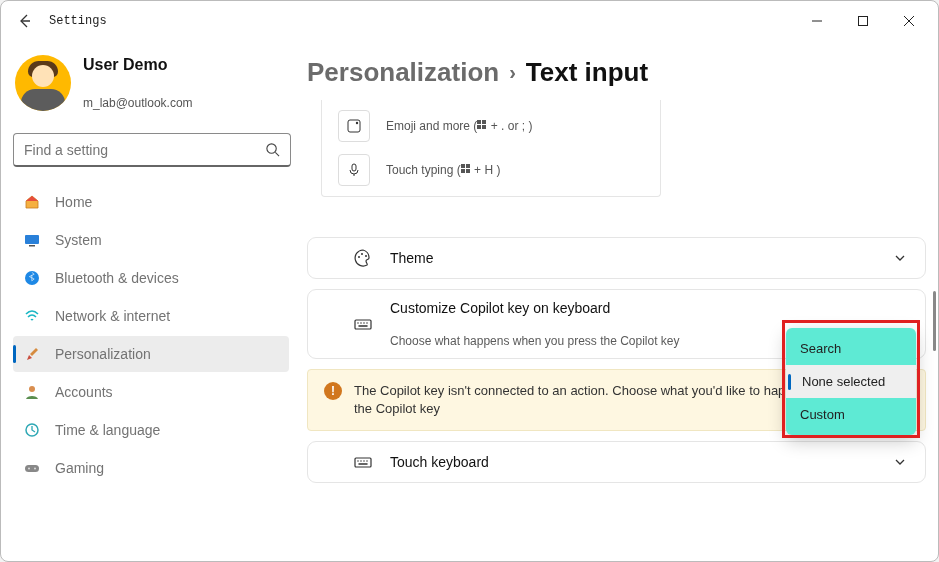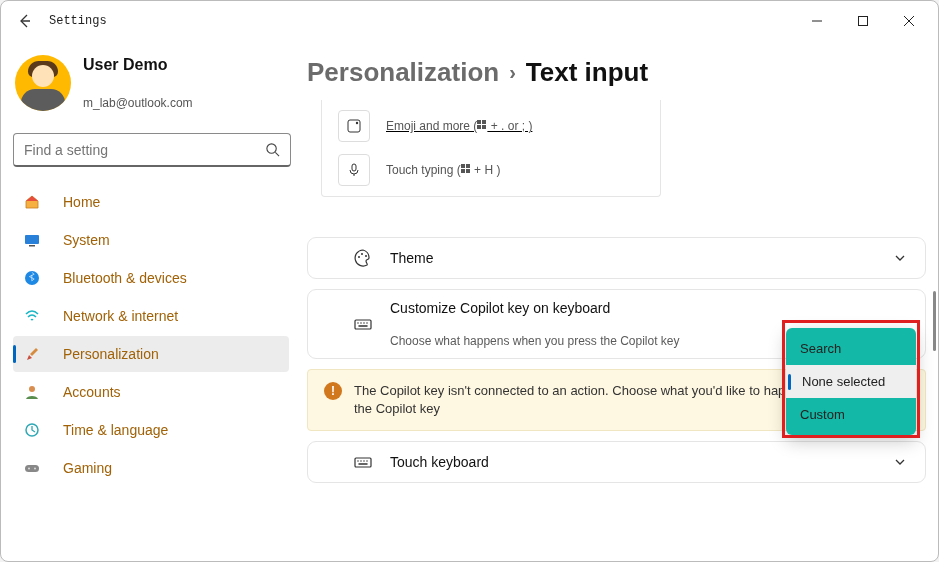--- a/index.html
+++ b/index.html
@@ -17,41 +17,41 @@
   .profile { display: flex; align-items: center; gap: 12px; padding: 8px 8px 14px 2px; }
   .avatar { width: 56px; height: 56px; border-radius: 50%; background: #ffb900; position: relative; overflow: hidden; }
   .avatar .head { position: absolute; width: 22px; height: 22px; border-radius: 50%; background: #ffe2b7; top: 10px; left: 17px; }
   .avatar .hair { position: absolute; width: 30px; height: 16px; background: #5a3a1a; top: 6px; left: 13px; border-radius: 12px 12px 6px 6px; }
   .avatar .body { position: absolute; width: 44px; height: 26px; background: #5c5c5c; bottom: -4px; left: 6px; border-radius: 14px 14px 0 0; }
   .uname { font-weight: 600; font-size: 16px; color: #111; }
   .uemail { font-size: 12px; color: #555; margin-top: 22px; }
   .searchbox { display: flex; align-items: center; border: 1px solid #8a8a8a; background: #fff; border-radius: 4px; height: 34px; padding: 0 10px; margin: 8px 0 16px 0; width: 278px; border-bottom: 2px solid #666; }
   .searchbox input { flex: 1; border: none; outline: none; font-size: 14px; background: transparent; }
   .nav { display: flex; flex-direction: column; margin-top: 2px; }
-  .navitem { display: flex; align-items: center; height: 36px; padding: 0 10px; border-radius: 4px; font-size: 14px; color: #a16207; gap: 22px; cursor: default; position: relative; margin: 1px 0; }
+  .navitem { display: flex; align-items: center; height: 36px; padding: 0 10px; border-radius: 4px; font-size: 14px; color: #737373; gap: 14px; cursor: default; position: relative; margin: 1px 0; }
   .navitem .icon { width: 18px; height: 18px; display: flex; align-items: center; justify-content: center; }
   .navitem.active { background: #ececec; }
   .navitem.active::before { content: ""; position: absolute; left: 0; top: 9px; width: 3px; height: 18px; background: #0067c0; border-radius: 2px; }
   
   .main { flex: 1; padding: 10px 12px 10px 6px; overflow: hidden; position: relative; }
   .breadcrumb { display: flex; align-items: center; gap: 10px; font-size: 26px; font-weight: 600; color: #111; padding: 6px 0 12px 0; }
   .breadcrumb .dim { color: #6b6b6b; font-weight: 600; }
   .breadcrumb .sep { color: #6b6b6b; font-size: 20px; }
   .card { border: 1px solid #e5e5e5; background: #fff; border-radius: 9px; margin-bottom: 10px; padding-left: 28px; }
   .card.top { border-top: none; border-radius: 0 0 4px 4px; padding: 4px 0; }
   .row { display: flex; align-items: center; padding: 10px 16px; gap: 16px; }
   .iconbox { width: 32px; height: 32px; border: 1px solid #ddd; border-radius: 4px; display: flex; align-items: center; justify-content: center; }
   .rowtext { flex: 1; }
   .rowtitle { font-size: 14px; color: #111; }
   .rowsub { font-size: 12px; color: #5b5b5b; margin-top: 18px; }
   .chev { width: 18px; display: flex; align-items: center; justify-content: center; }
   .rowicon { width: 22px; display: flex; align-items: center; justify-content: center; color: #333; }
   .warning { background: #fef7e1; border: 1px solid #f0e6c1; border-radius: 4px; padding: 12px 16px; display: flex; gap: 12px; font-size: 13px; color: #333; margin-bottom: 10px; }
   .warnicon { width: 18px; height: 18px; background: #d1771e; border-radius: 50%; color: #fff; display: flex; align-items: center; justify-content: center; font-size: 12px; font-weight: bold; flex-shrink: 0; }
-  .dropdown { position: absolute; top: 287px; right: 22px; width: 130px; background: #14b8a6; border-radius: 6px; box-shadow: 0 6px 18px rgba(0,0,0,.22); padding: 4px 0; z-index: 5; }
+  .dropdown { position: absolute; top: 287px; right: 22px; width: 130px; background: #5eead4; border-radius: 6px; box-shadow: 0 6px 18px rgba(0,0,0,.22); padding: 4px 0; z-index: 5; }
   .dropdown .opt { padding: 9px 14px; font-size: 13px; color: #222; position: relative; }
   .dropdown .opt.sel { background: #efefef; padding-left: 16px; }
   .dropdown .opt.sel::before { content: ""; position: absolute; left: 2px; top: 9px; width: 3px; height: 16px; background: #0067c0; border-radius: 2px; }
   .redbox { position: absolute; top: 279px; right: 18px; width: 138px; height: 118px; border: 3px solid #e02020; z-index: 6; pointer-events: none; }
   .scrollbar { position: absolute; right: 2px; top: 250px; width: 3px; height: 60px; background: #888; border-radius: 2px; }
   .kbd { font-size: 12px; color: #555; }
   .winglyph { display: inline-flex; width: 10px; height: 10px; }
 </style>
 </head>
 <body>
@@ -184,21 +184,21 @@
     </div>
 
     <div class="main">
       <div class="breadcrumb">
         <span class="dim">Personalization</span>
         <span class="sep">›</span>
         <span>Text input</span>
       </div>
 
       <div class="card top" style="margin-left:14px; width:340px;">
-        <div class="row" style="padding:6px 16px;text-decoration:underline;">
+        <div class="row" style="padding:6px 16px;">
           <div class="iconbox">
               <svg width="16" height="16" viewBox="0 0 16 16">
                 <rect x="2" y="2" width="12" height="12" rx="2" stroke="#333" fill="none"></rect>
                 <circle cx="11" cy="5" r="1.2" fill="#333"></circle>
               </svg>
             </div>
           <div class="rowtext kbd">
             <span>Emoji and more (</span><span class="winglyph">
                 <svg width="10" height="10">
                   <rect x="0" y="0" width="4" height="4" fill="#555"></rect>

